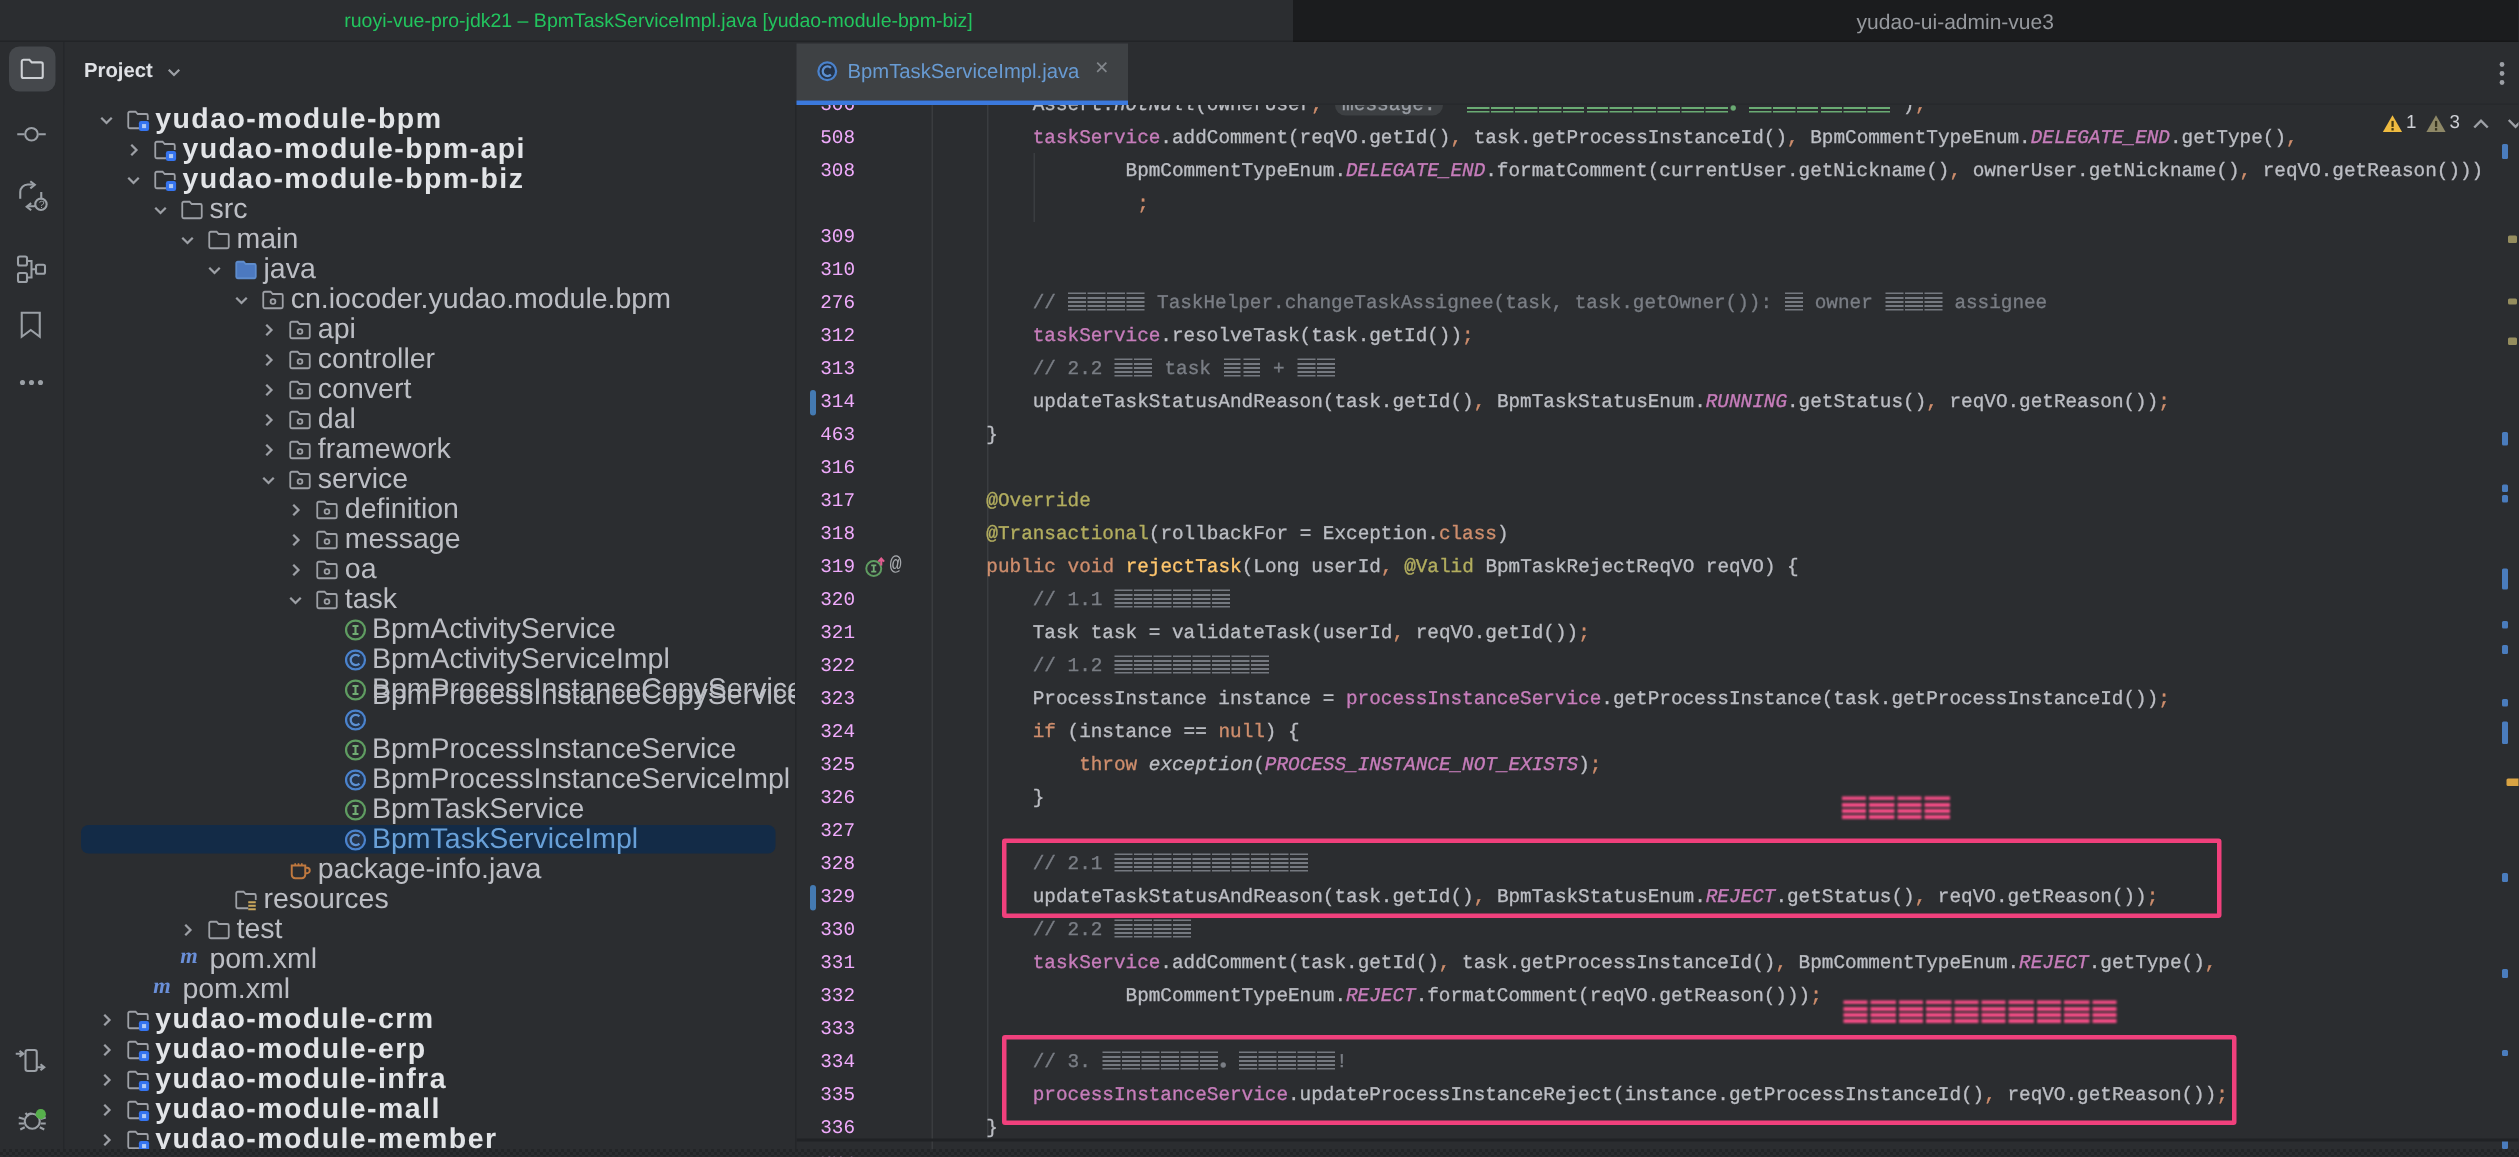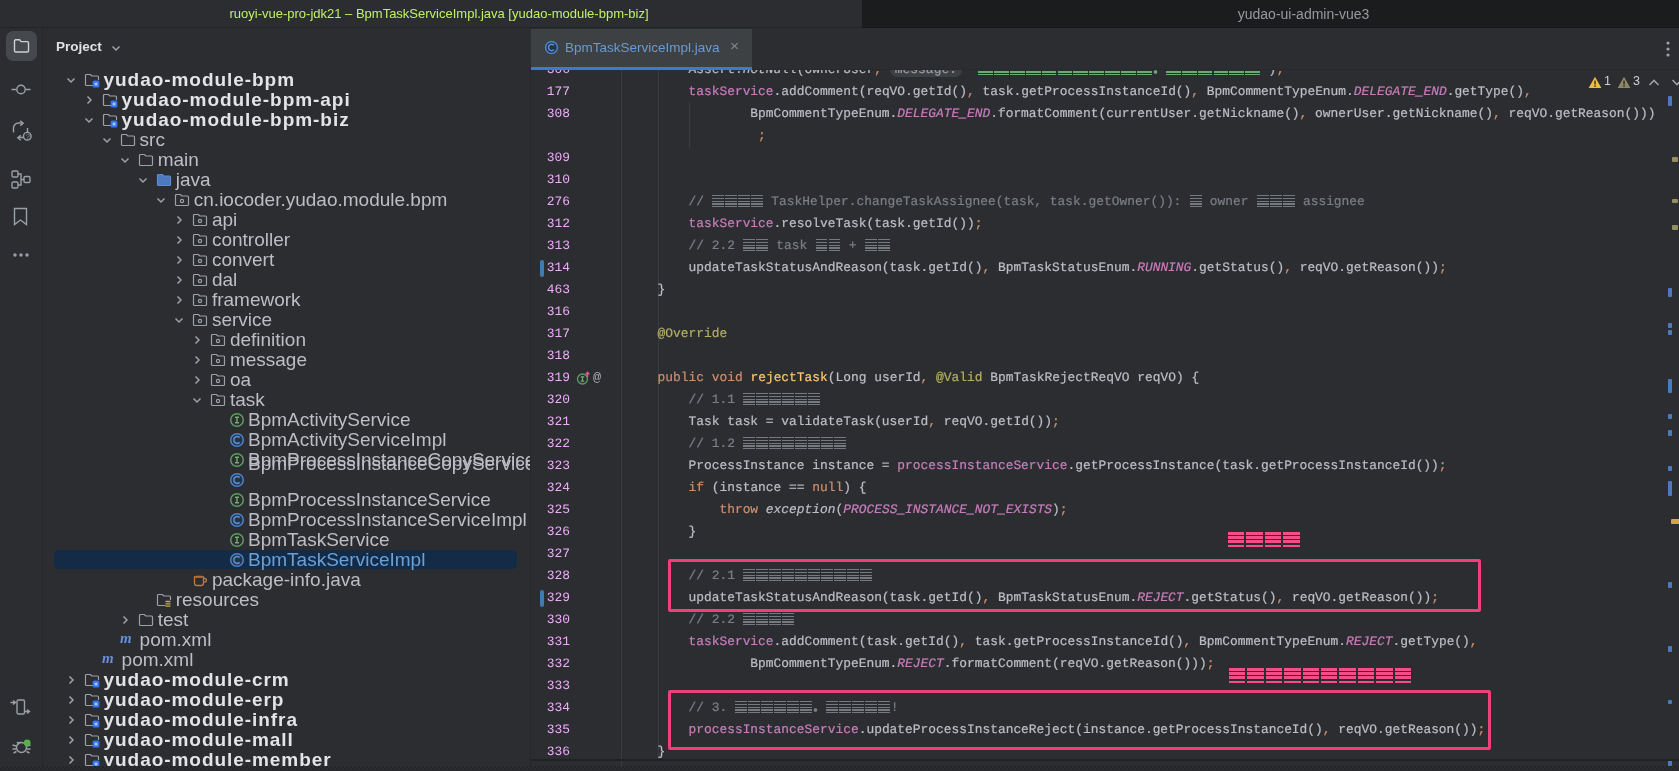--- a/index.html
+++ b/index.html
@@ -1,19 +1,19 @@
 <!DOCTYPE html>
 <html><head><meta charset="utf-8"><style>
 *{margin:0;padding:0;box-sizing:border-box}
 html,body{width:1679px;height:771px;overflow:hidden;background:#2b2d30}
 #p{position:absolute;top:0;left:0;width:1679px;height:771px;background:#2b2d30;
    font-family:"Liberation Sans",sans-serif;color:#bcbec4}
 .ab{position:absolute}
 .titL{left:0;top:0;width:862px;height:28px;background:#2b2d30;border-bottom:1px solid #222427;
-  text-align:center;line-height:28px;font-size:13px;color:#bef264;text-indent:16px}
+  text-align:center;line-height:28px;font-size:13px;color:#22c55e;text-indent:16px}
 .titR{left:862px;top:0;width:817px;height:28px;background:#1b1c1e;border-bottom:1px solid #161718;
   text-align:center;line-height:28px;font-size:14px;color:#96999e;text-indent:66px}
 .trow{left:0;top:28px;width:1679px;height:42px;background:#2b2d30}
 .pbtn{left:6px;top:31px;width:31px;height:30px;background:#45484c;border-radius:7px;z-index:3}
 .phead{left:56px;top:33px;font-size:13.5px;font-weight:bold;color:#dfe1e5;line-height:28px}
 .sbar{left:0;top:28px;width:43px;height:743px;background:#2b2d30;border-right:1px solid #25272a}
 .tree{left:43px;top:70px;width:487px;height:701px;background:#2b2d30}
 .trw{position:absolute;height:20px;line-height:20px;font-size:19px;color:#bcbec4;white-space:nowrap}
 .trw b{color:#e2e4e7;letter-spacing:0.95px}
 .sel{position:absolute;left:54px;top:550px;width:463px;height:19px;background:#132b47;border-radius:5px}
@@ -368,41 +368,42 @@
       </svg>
       <div class="tabtxt">BpmTaskServiceImpl.java</div>
       <div class="tabx">×</div>
     </div>
     <div class="ab editor">
       <div class="gut"></div>
       <div class="ig" style="left:126.5px;top:0;height:690px"></div>
       <div class="ig" style="left:157.5px;top:32px;height:46px"></div>
       <div class="ln" style="top:-11px">306</div>
       <div class="cl" style="top:-11px">        Assert.<i class="d" style="font-style:italic !important">notNull</i>(ownerUser<i class="p">,</i> <span class="chip">message:</span> <i class="s">"<b class="cj"></b><b class="cj"></b><b class="cj"></b><b class="cj"></b><b class="cj"></b><b class="cj"></b><b class="cj"></b><b class="cj"></b><b class="cj"></b><b class="cj"></b><b class="cj"></b><b class="cp"></b><b class="cj"></b><b class="cj"></b><b class="cj"></b><b class="cj"></b><b class="cj"></b><b class="cj"></b>"</i>)<i class="p">;</i></div>
-      <div class="ln" style="top:11px">177</div>
+      <div class="ln" style="top:11px">508</div>
       <div class="cl" style="top:11px">        <i class="f">taskService</i>.addComment(reqVO.getId()<i class="p">,</i> task.getProcessInstanceId()<i class="p">,</i> BpmCommentTypeEnum.<i class="t">DELEGATE_END</i>.getType()<i class="p">,</i></div>
       <div class="ln" style="top:33px">308</div>
       <div class="cl" style="top:33px">                BpmCommentTypeEnum.<i class="t">DELEGATE_END</i>.formatComment(currentUser.getNickname()<i class="p">,</i> ownerUser.getNickname()<i class="p">,</i> reqVO.getReason()))</div>
       <div class="cl" style="top:55px">                 <i class="p">;</i></div>
       <div class="ln" style="top:77px">309</div>
       <div class="ln" style="top:99px">310</div>
       <div class="ln" style="top:121px">276</div>
       <div class="cl" style="top:121px"><i class="c">        // <b class="cj"></b><b class="cj"></b><b class="cj"></b><b class="cj"></b> TaskHelper.changeTaskAssignee(task, task.getOwner()): <b class="cj"></b> owner <b class="cj"></b><b class="cj"></b><b class="cj"></b> assignee</i></div>
       <div class="ln" style="top:143px">312</div>
       <div class="cl" style="top:143px">        <i class="f">taskService</i>.resolveTask(task.getId())<i class="p">;</i></div>
       <div class="ln" style="top:165px">313</div>
       <div class="cl" style="top:165px"><i class="c">        // 2.2 <b class="cj"></b><b class="cj"></b> task <b class="cj"></b><b class="cj"></b> + <b class="cj"></b><b class="cj"></b></i></div>
       <div class="ln" style="top:187px">314</div>
       <div class="cl" style="top:187px">        updateTaskStatusAndReason(task.getId()<i class="p">,</i> BpmTaskStatusEnum.<i class="t">RUNNING</i>.getStatus()<i class="p">,</i> reqVO.getReason())<i class="p">;</i></div>
       <div class="ln" style="top:209px">463</div>
       <div class="cl" style="top:209px">    }</div>
       <div class="ln" style="top:231px">316</div>
       <div class="ln" style="top:253px">317</div>
       <div class="cl" style="top:253px">    <i class="a">@Override</i></div>
       <div class="ln" style="top:275px">318</div>
+      <div class="cl" style="top:275px">    <i class="a">@Transactional</i>(rollbackFor = Exception.<i class="k">class</i>)</div>
       <div class="ln" style="top:297px">319</div>
       <div class="cl" style="top:297px">    <i class="k">public</i> <i class="k">void</i> <i class="m">rejectTask</i>(Long userId<i class="p">,</i> <i class="a">@Valid</i> BpmTaskRejectReqVO reqVO) {</div>
       <div class="ln" style="top:319px">320</div>
       <div class="cl" style="top:319px"><i class="c">        // 1.1 <b class="cj"></b><b class="cj"></b><b class="cj"></b><b class="cj"></b><b class="cj"></b><b class="cj"></b></i></div>
       <div class="ln" style="top:341px">321</div>
       <div class="cl" style="top:341px">        Task task = validateTask(userId<i class="p">,</i> reqVO.getId())<i class="p">;</i></div>
       <div class="ln" style="top:363px">322</div>
       <div class="cl" style="top:363px"><i class="c">        // 1.2 <b class="cj"></b><b class="cj"></b><b class="cj"></b><b class="cj"></b><b class="cj"></b><b class="cj"></b><b class="cj"></b><b class="cj"></b></i></div>
       <div class="ln" style="top:385px">323</div>
       <div class="cl" style="top:385px">        ProcessInstance instance = <i class="f">processInstanceService</i>.getProcessInstance(task.getProcessInstanceId())<i class="p">;</i></div>

